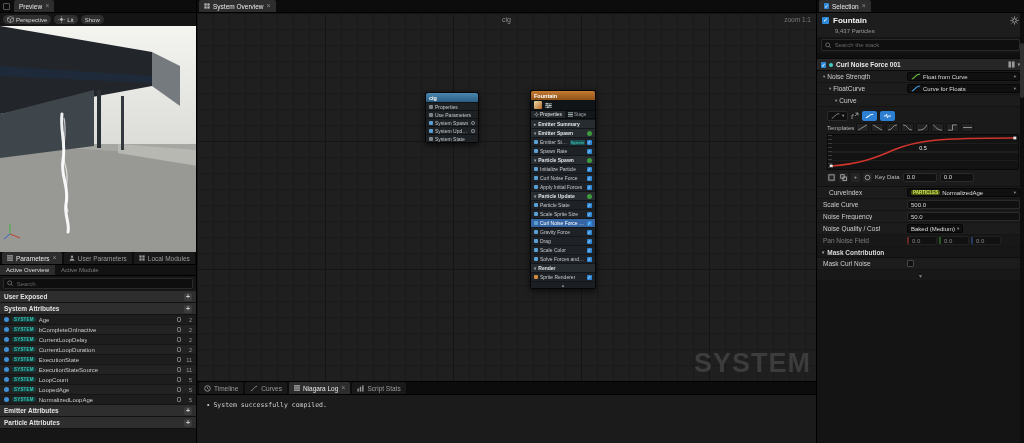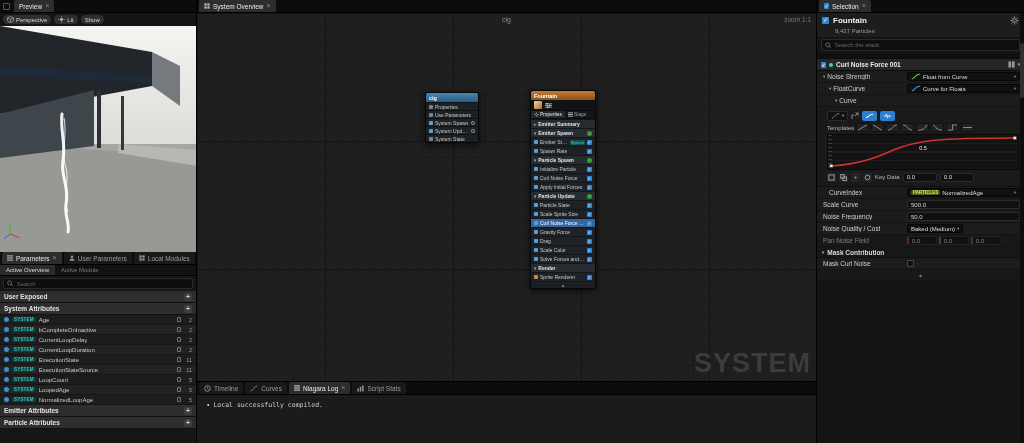--- a/index.html
+++ b/index.html
@@ -556,21 +556,21 @@
               <rect x=".5" y="4" width="1.6" height="3.5"></rect>
               <rect x="3.2" y="2" width="1.6" height="5.5"></rect>
               <rect x="5.9" y=".5" width="1.6" height="7"></rect>
             </g>
           </svg>
         <span>Script Stats</span>
       </div>
     </div>
     <div class="log-content">
       <span class="bullet">•</span>
-      <span class="log-text">Local successfully compiled.</span>
+      <span class="log-text">System successfully compiled.</span>
     </div>
   </section>
 
   <section class="panel" id="selection-panel">
     <div class="tabbar">
       <div class="tab active">
         <span class="chk" style="width:6px;height:6px;line-height:6px;font-size:5px;"></span>
         <span>Selection</span>
         <span class="x">×</span>
       </div>

